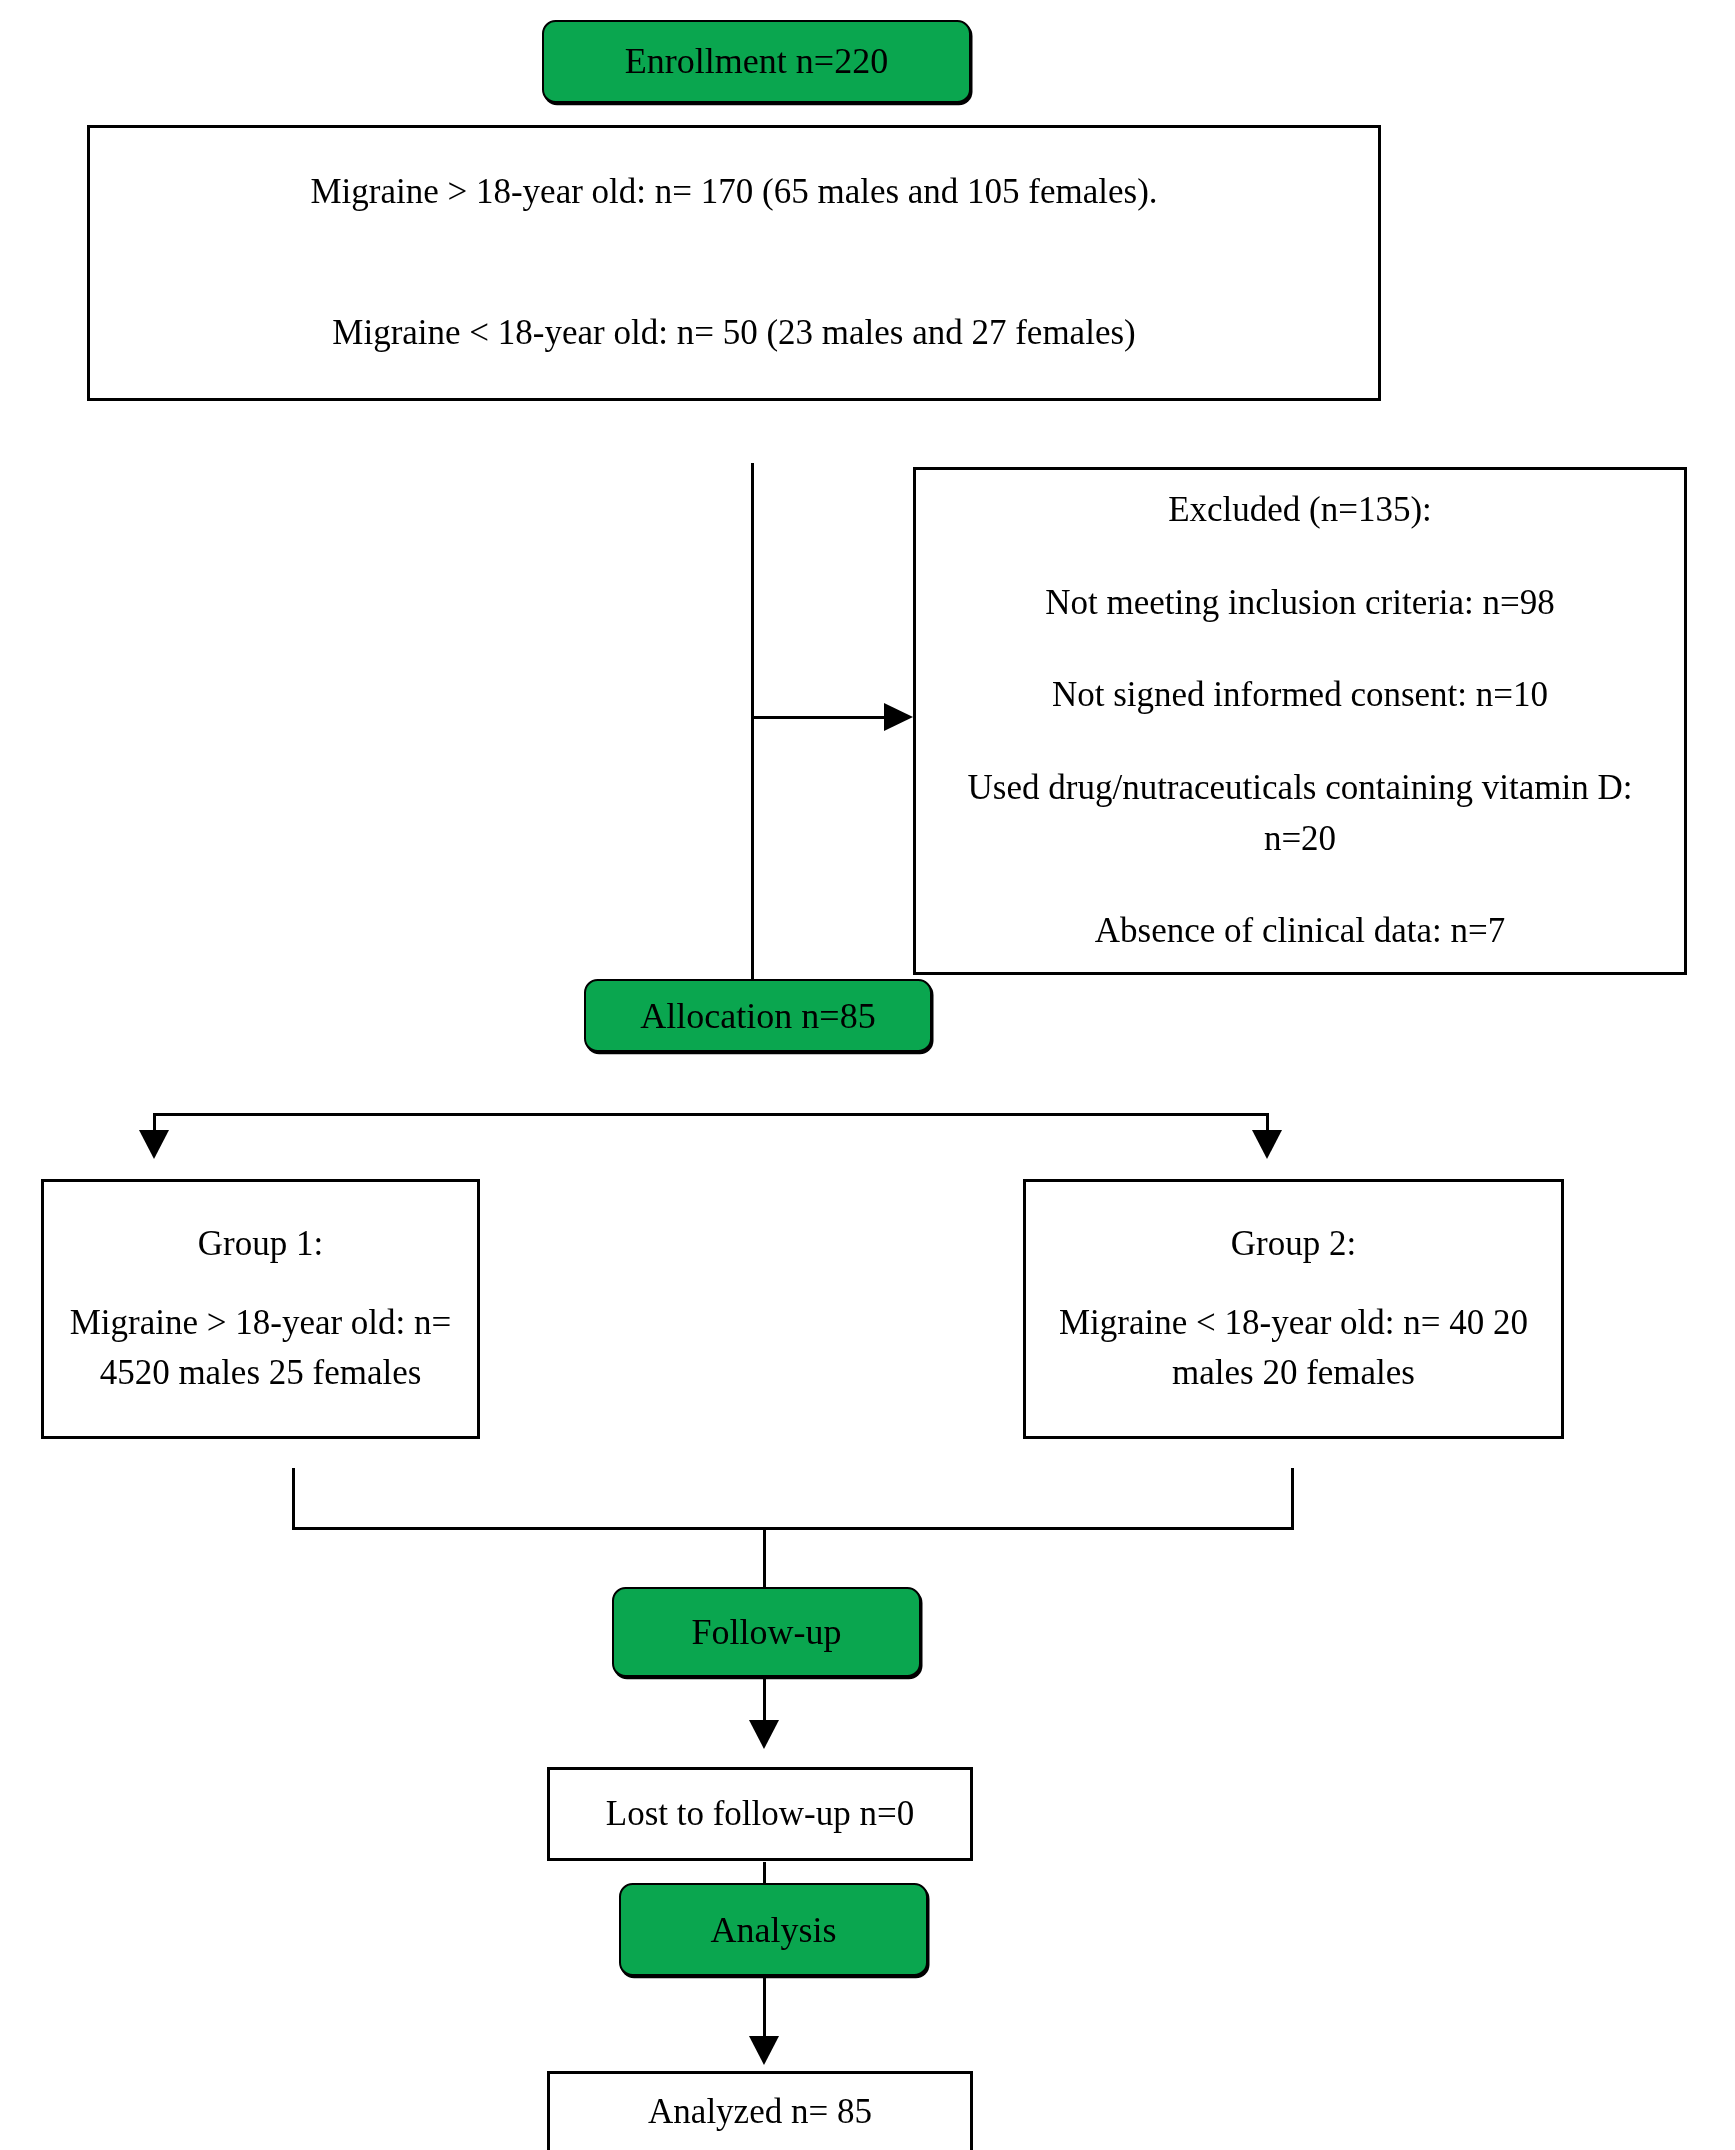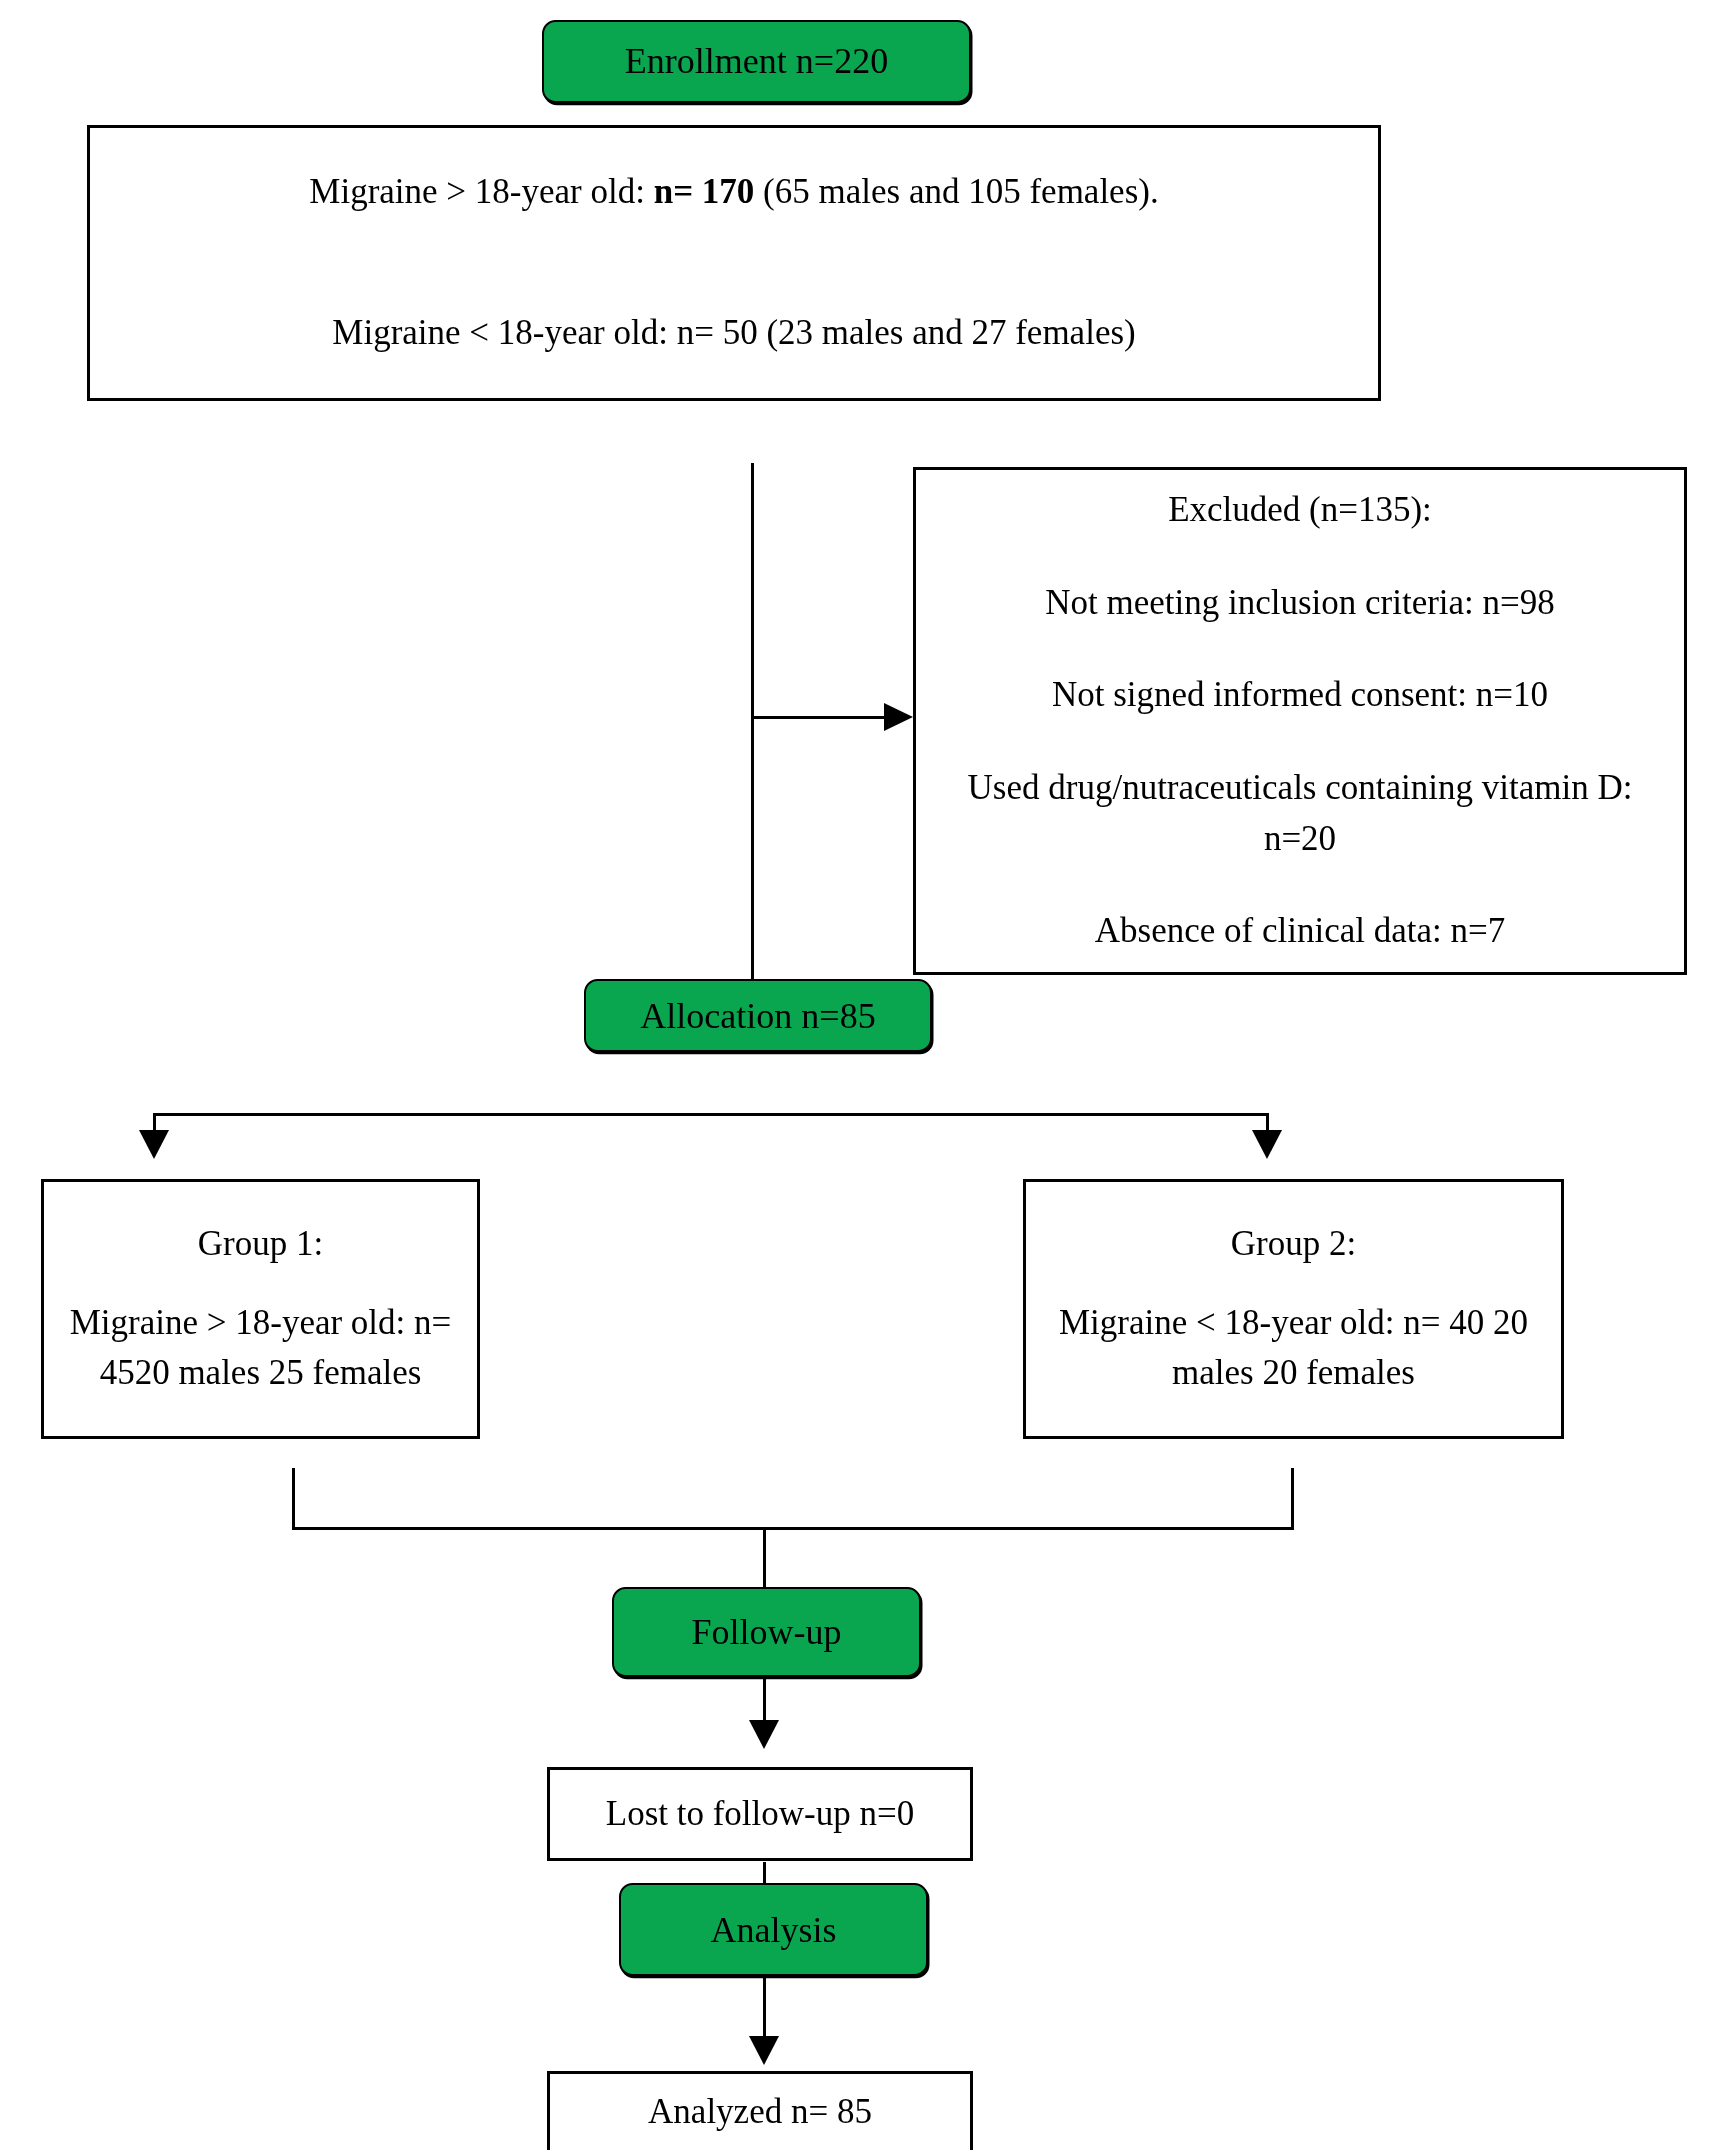--- a/index.html
+++ b/index.html
@@ -38,21 +38,21 @@
     border-left:15px solid transparent;
     border-right:15px solid transparent;
     border-top:29px solid #000;
   }
   .arrow-right {
     position:absolute; width:0; height:0;
     border-top:14.3px solid transparent;
     border-bottom:14.3px solid transparent;
     border-left:29px solid #000;
   }
-  .bold { font-weight:bold;text-align:center; }
+  .bold { font-weight:normal;text-align:center; }
   .spread { justify-content:space-between; padding:39px 22.6px; }
   .evenly { justify-content:space-evenly; padding:6px 19.6px;gap:33px; }
 </style>
 </head>
 <body>
 
 <div id="canvas">
 
   <div class="pill" style="left: 542px; top: 19.6px; width: 429px; height: 83px; background: rgb(10, 166, 79);">
     <span>Enrollment n=220</span>

